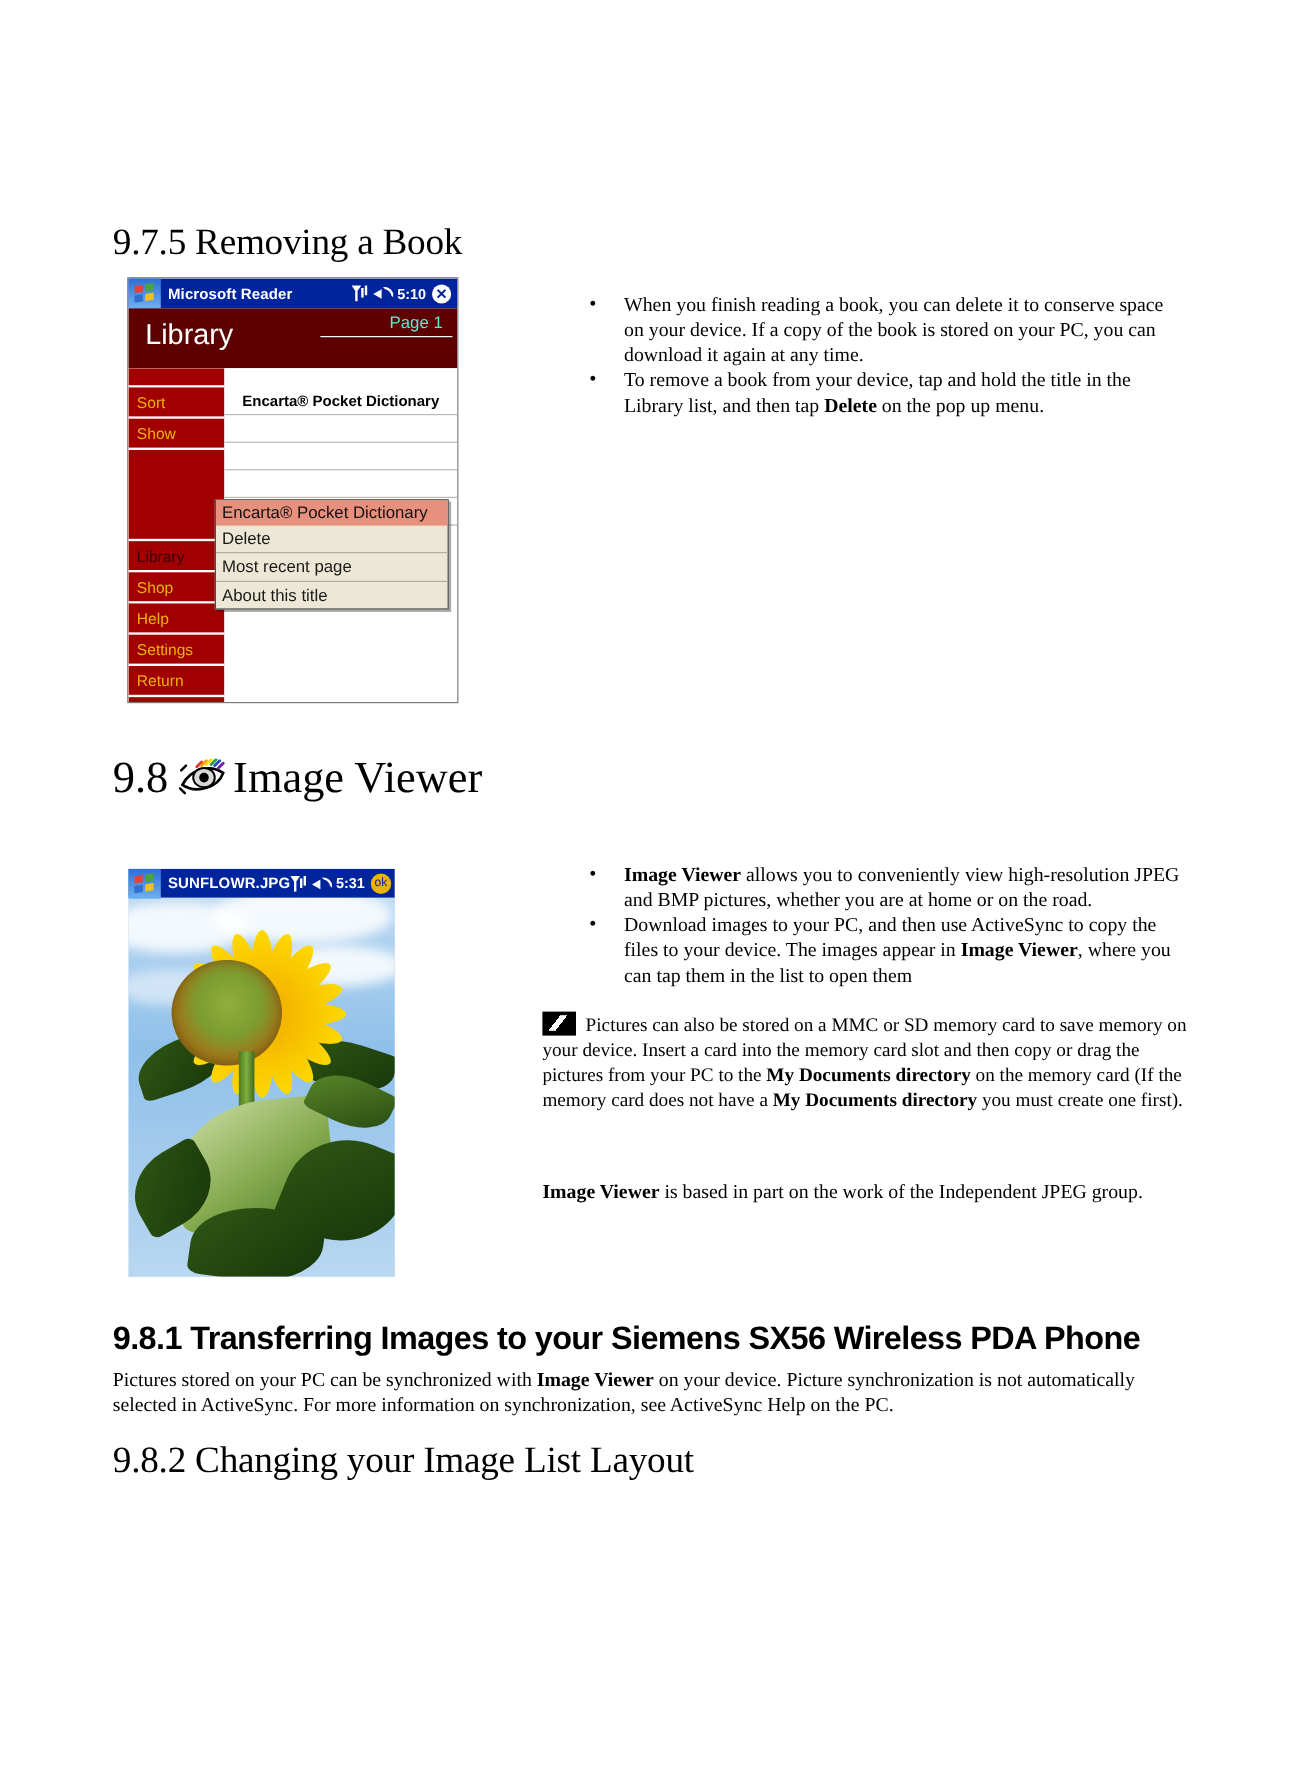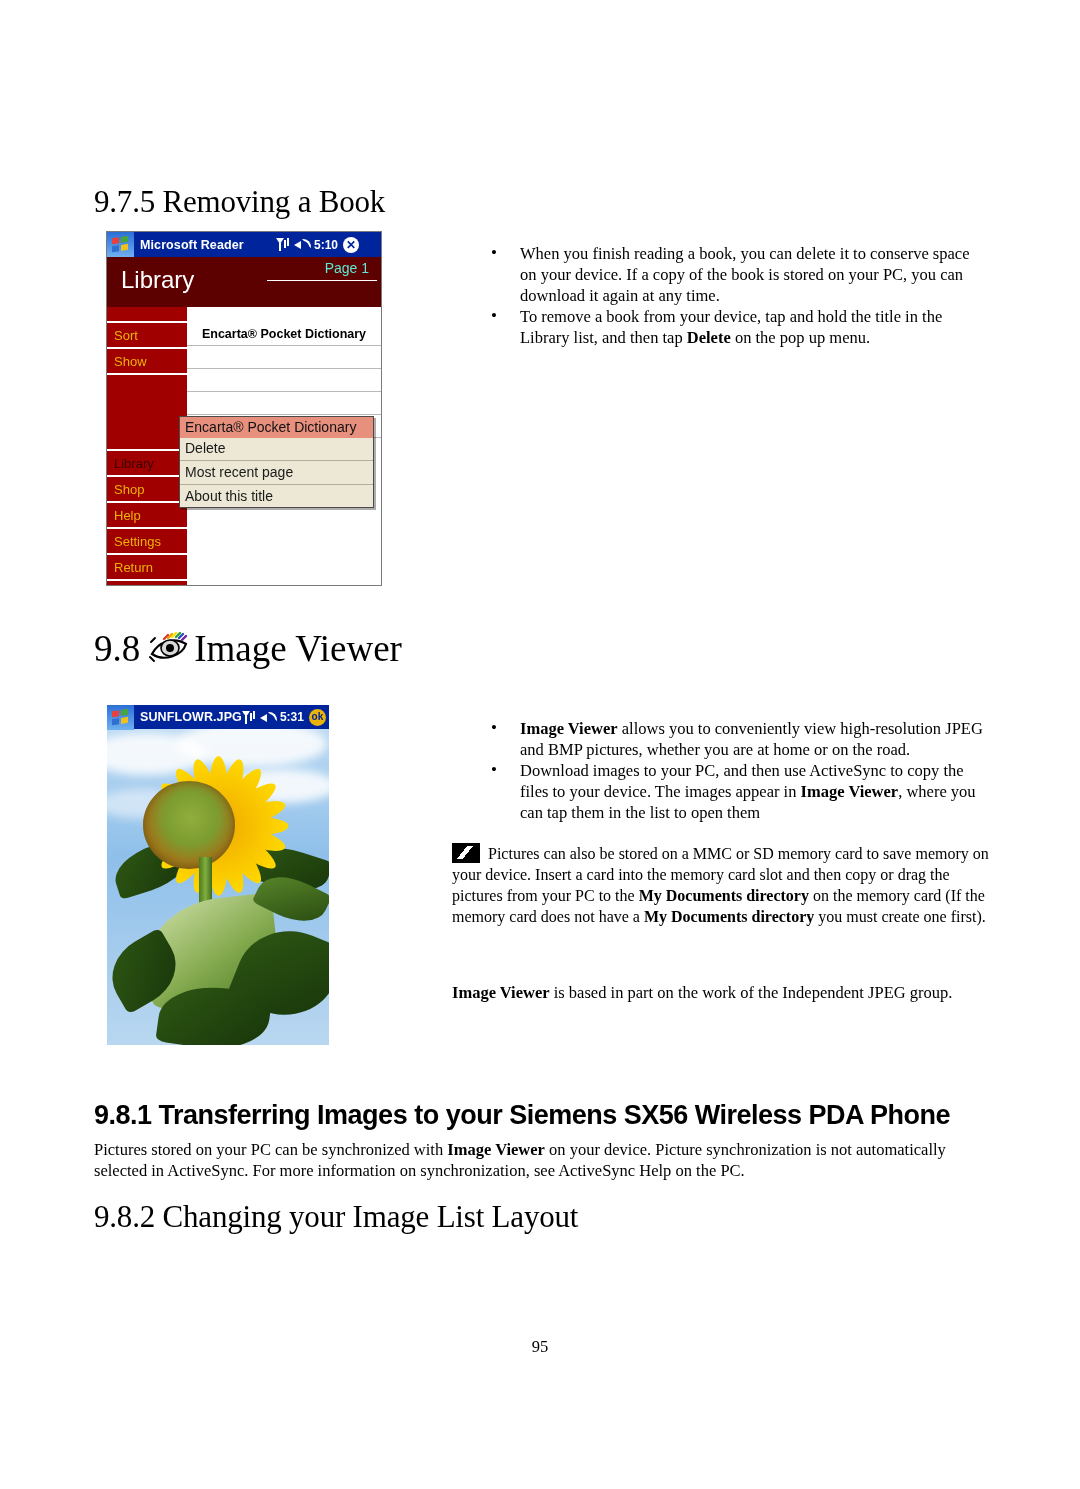--- a/index.html
+++ b/index.html
@@ -165,21 +165,21 @@
   .tb-title {
     margin-left: 6px;
     letter-spacing: 0.1px;
     font-size: 12.5px;
   }
   .tb-right {
     margin-left: auto;
     display: flex;
     align-items: center;
     gap: 5px;
-    padding-right: 22px;
+    padding-right: 5px;
     font-size: 12px;
   }
   .ico-signal {
     display: inline-block;
     width: 13px;
     height: 13px;
     position: relative;
   }
   .ico-signal::before {
     content: "";
@@ -237,21 +237,21 @@
     justify-content: center;
     line-height: 1;
   }
   .tb-ok {
     width: 17px;
     height: 17px;
     border-radius: 50%;
     background: #eab308;
     color: #00249b;
     font-size: 10px;
-    font-weight: bold;
+    font-weight: normal;
     display: flex;
     align-items: center;
     justify-content: center;
     line-height: 1;
   }
 
   .reader-header {
     height: 50px;
     background: #5c0000;
     position: relative;
@@ -352,21 +352,21 @@
   .pm-item.highlight {
     background: #e8907e;
     color: #111111;
   }
   .pm-sep { height: 1px; background: #b3ae9a; margin: 1px 0; }
 
   
   .sun-shot {
     position: absolute;
     left: 107px;
-    top: 705px;
+    top: 724px;
     width: 222px;
     height: 340px;
     overflow: hidden;
     font-family: "Liberation Sans", sans-serif;
     background: #cfe4f7;
   }
   .sun-title {
     height: 24px;
     background: #00249b;
     display: flex;
@@ -603,15 +603,14 @@
     <b>Image Viewer</b> is based in part on the work of the Independent JPEG group.
   </div>
 
   <div class="h-sec-bold" style="left:94px; top:1100px;">9.8.1 Transferring Images to your Siemens SX56 Wireless PDA Phone</div>
   <div class="body-text" style="left:94px; top:1139px; width:890px;">
     Pictures stored on your PC can be synchronized with <b>Image Viewer</b> on your device. Picture synchronization is not automatically selected in ActiveSync. For more information on synchronization, see ActiveSync Help on the PC.
   </div>
 
   <div class="h-sec" style="left:94px; top:1199px;">9.8.2 Changing your Image List Layout</div>
 
-  <div class="page-number" style="top:1337px;">95</div>
 
 </div>
 
 </body></html>

